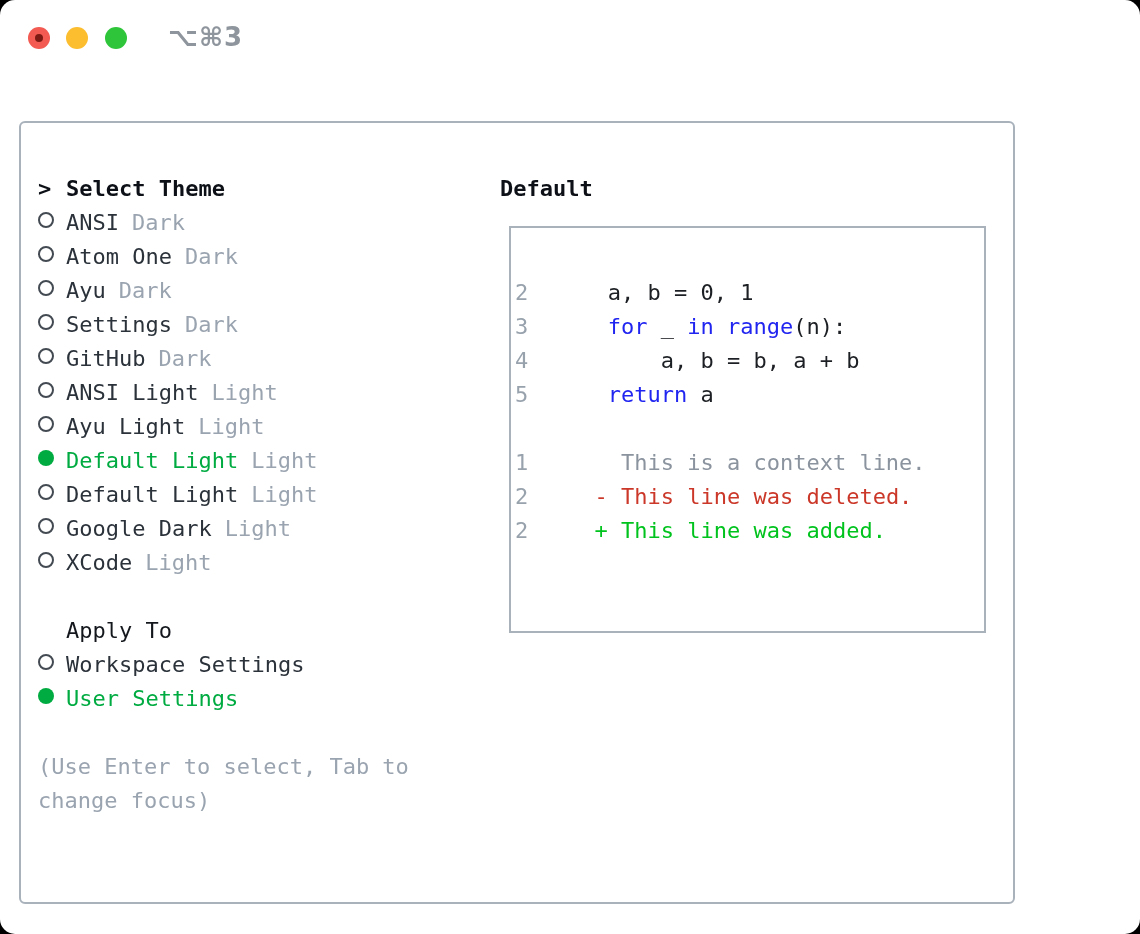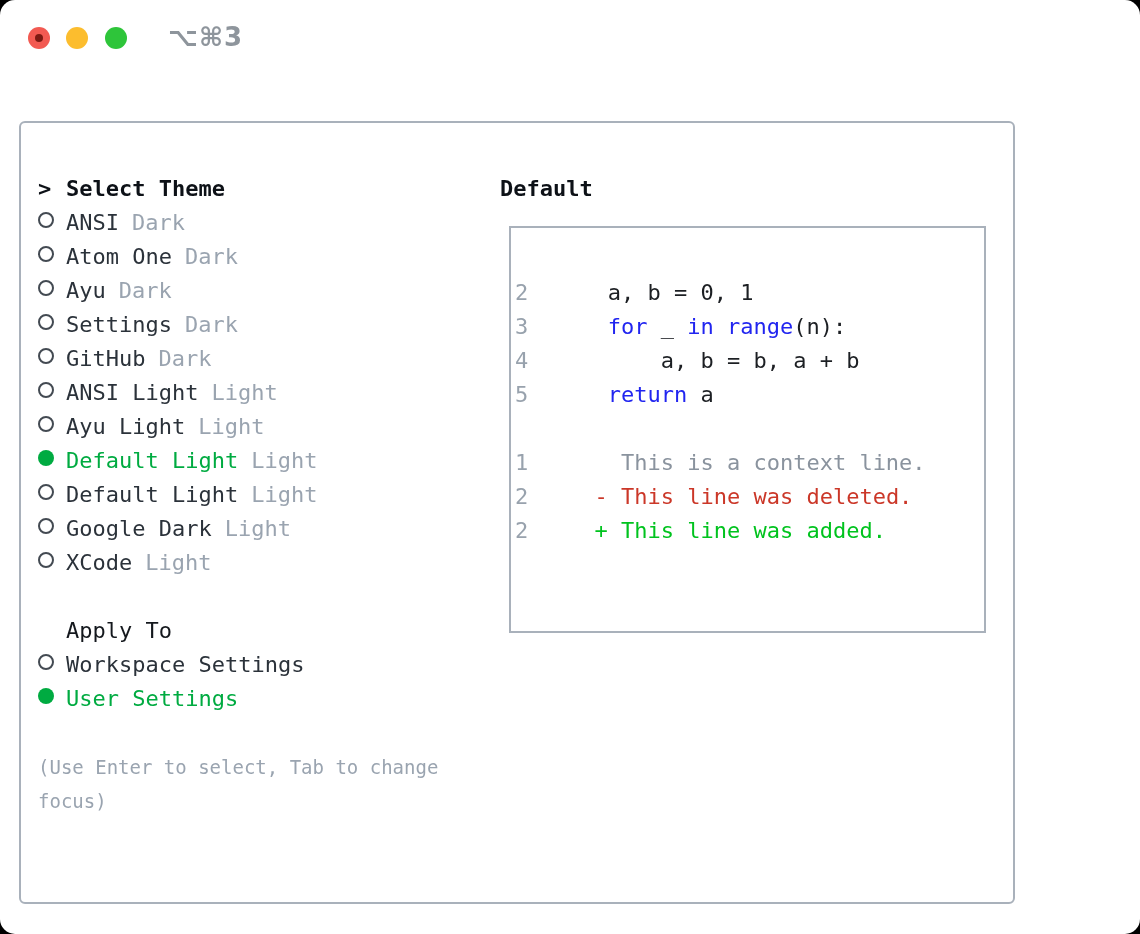--- a/index.html
+++ b/index.html
@@ -31,21 +31,21 @@
   .apply-row{font-weight:normal;color:#14181d;}
   .marker{display:inline-block;width:28px;vertical-align:top;}
   .cursor-glyph{font-weight:bold;color:#0d1117;}
   .radio{display:inline-block;width:12px;height:12px;border:2px solid #434a52;border-radius:50%;margin-bottom:2px;}
   .radio.sel{width:16px;height:16px;border:none;background:var(--accent_green);}
   .item-name{color:#2b323a;}
   .item-row.sel .item-name{color:var(--accent_green);}
   .item-tag{color:var(--muted_gray);margin-left:13px;}
   .spacer{height:34px;}
   .hint{
-    margin:0;font-size:19px;line-height:34px;color:var(--muted_gray);
+    margin:0;font-size:22px;line-height:34px;color:var(--muted_gray);
     width:432px;white-space:normal;word-spacing:normal;
   }
   
   .preview-header{height:34px;line-height:34px;font-size:22px;font-weight:bold;color:#0d1117;}
   .preview-box{
     margin:20px 0 0 9px;width:465px;height:355px;
     border:2px solid var(--panel_border);
     padding:48px 4px 0 4px;overflow:hidden;background:#fff;
   }
   .code-line{height:34px;line-height:34px;font-size:22px;white-space:pre;}

